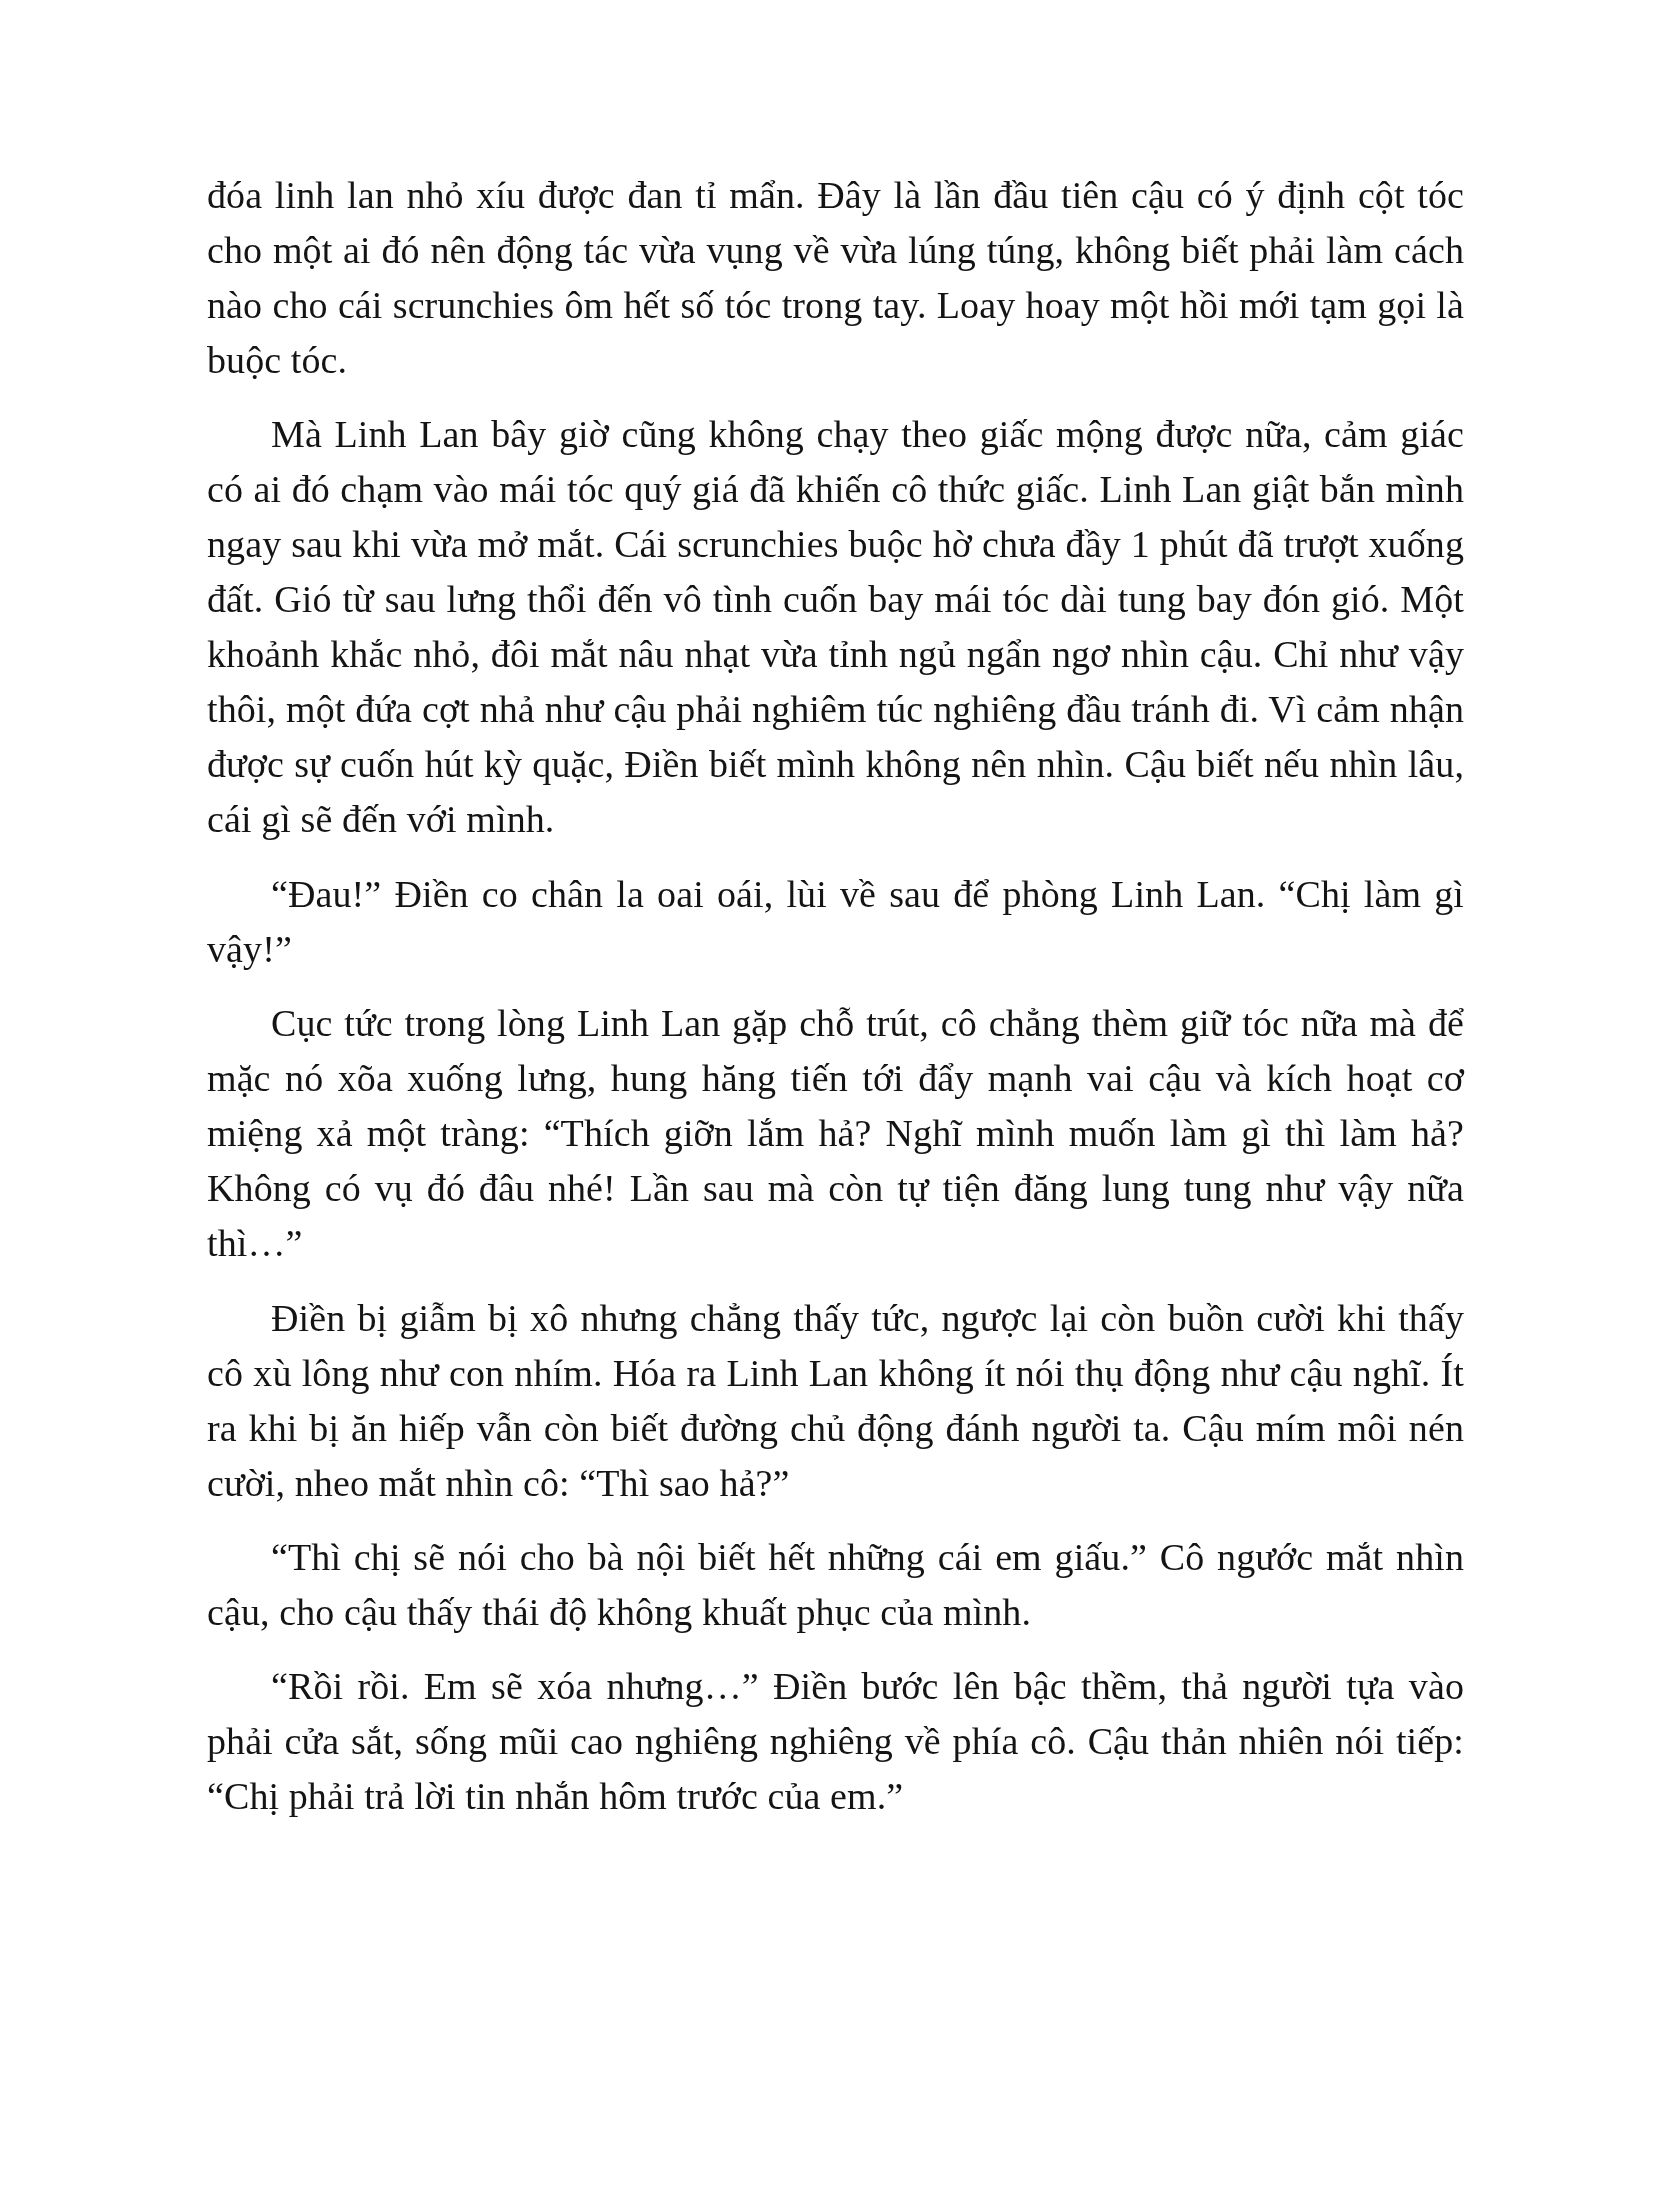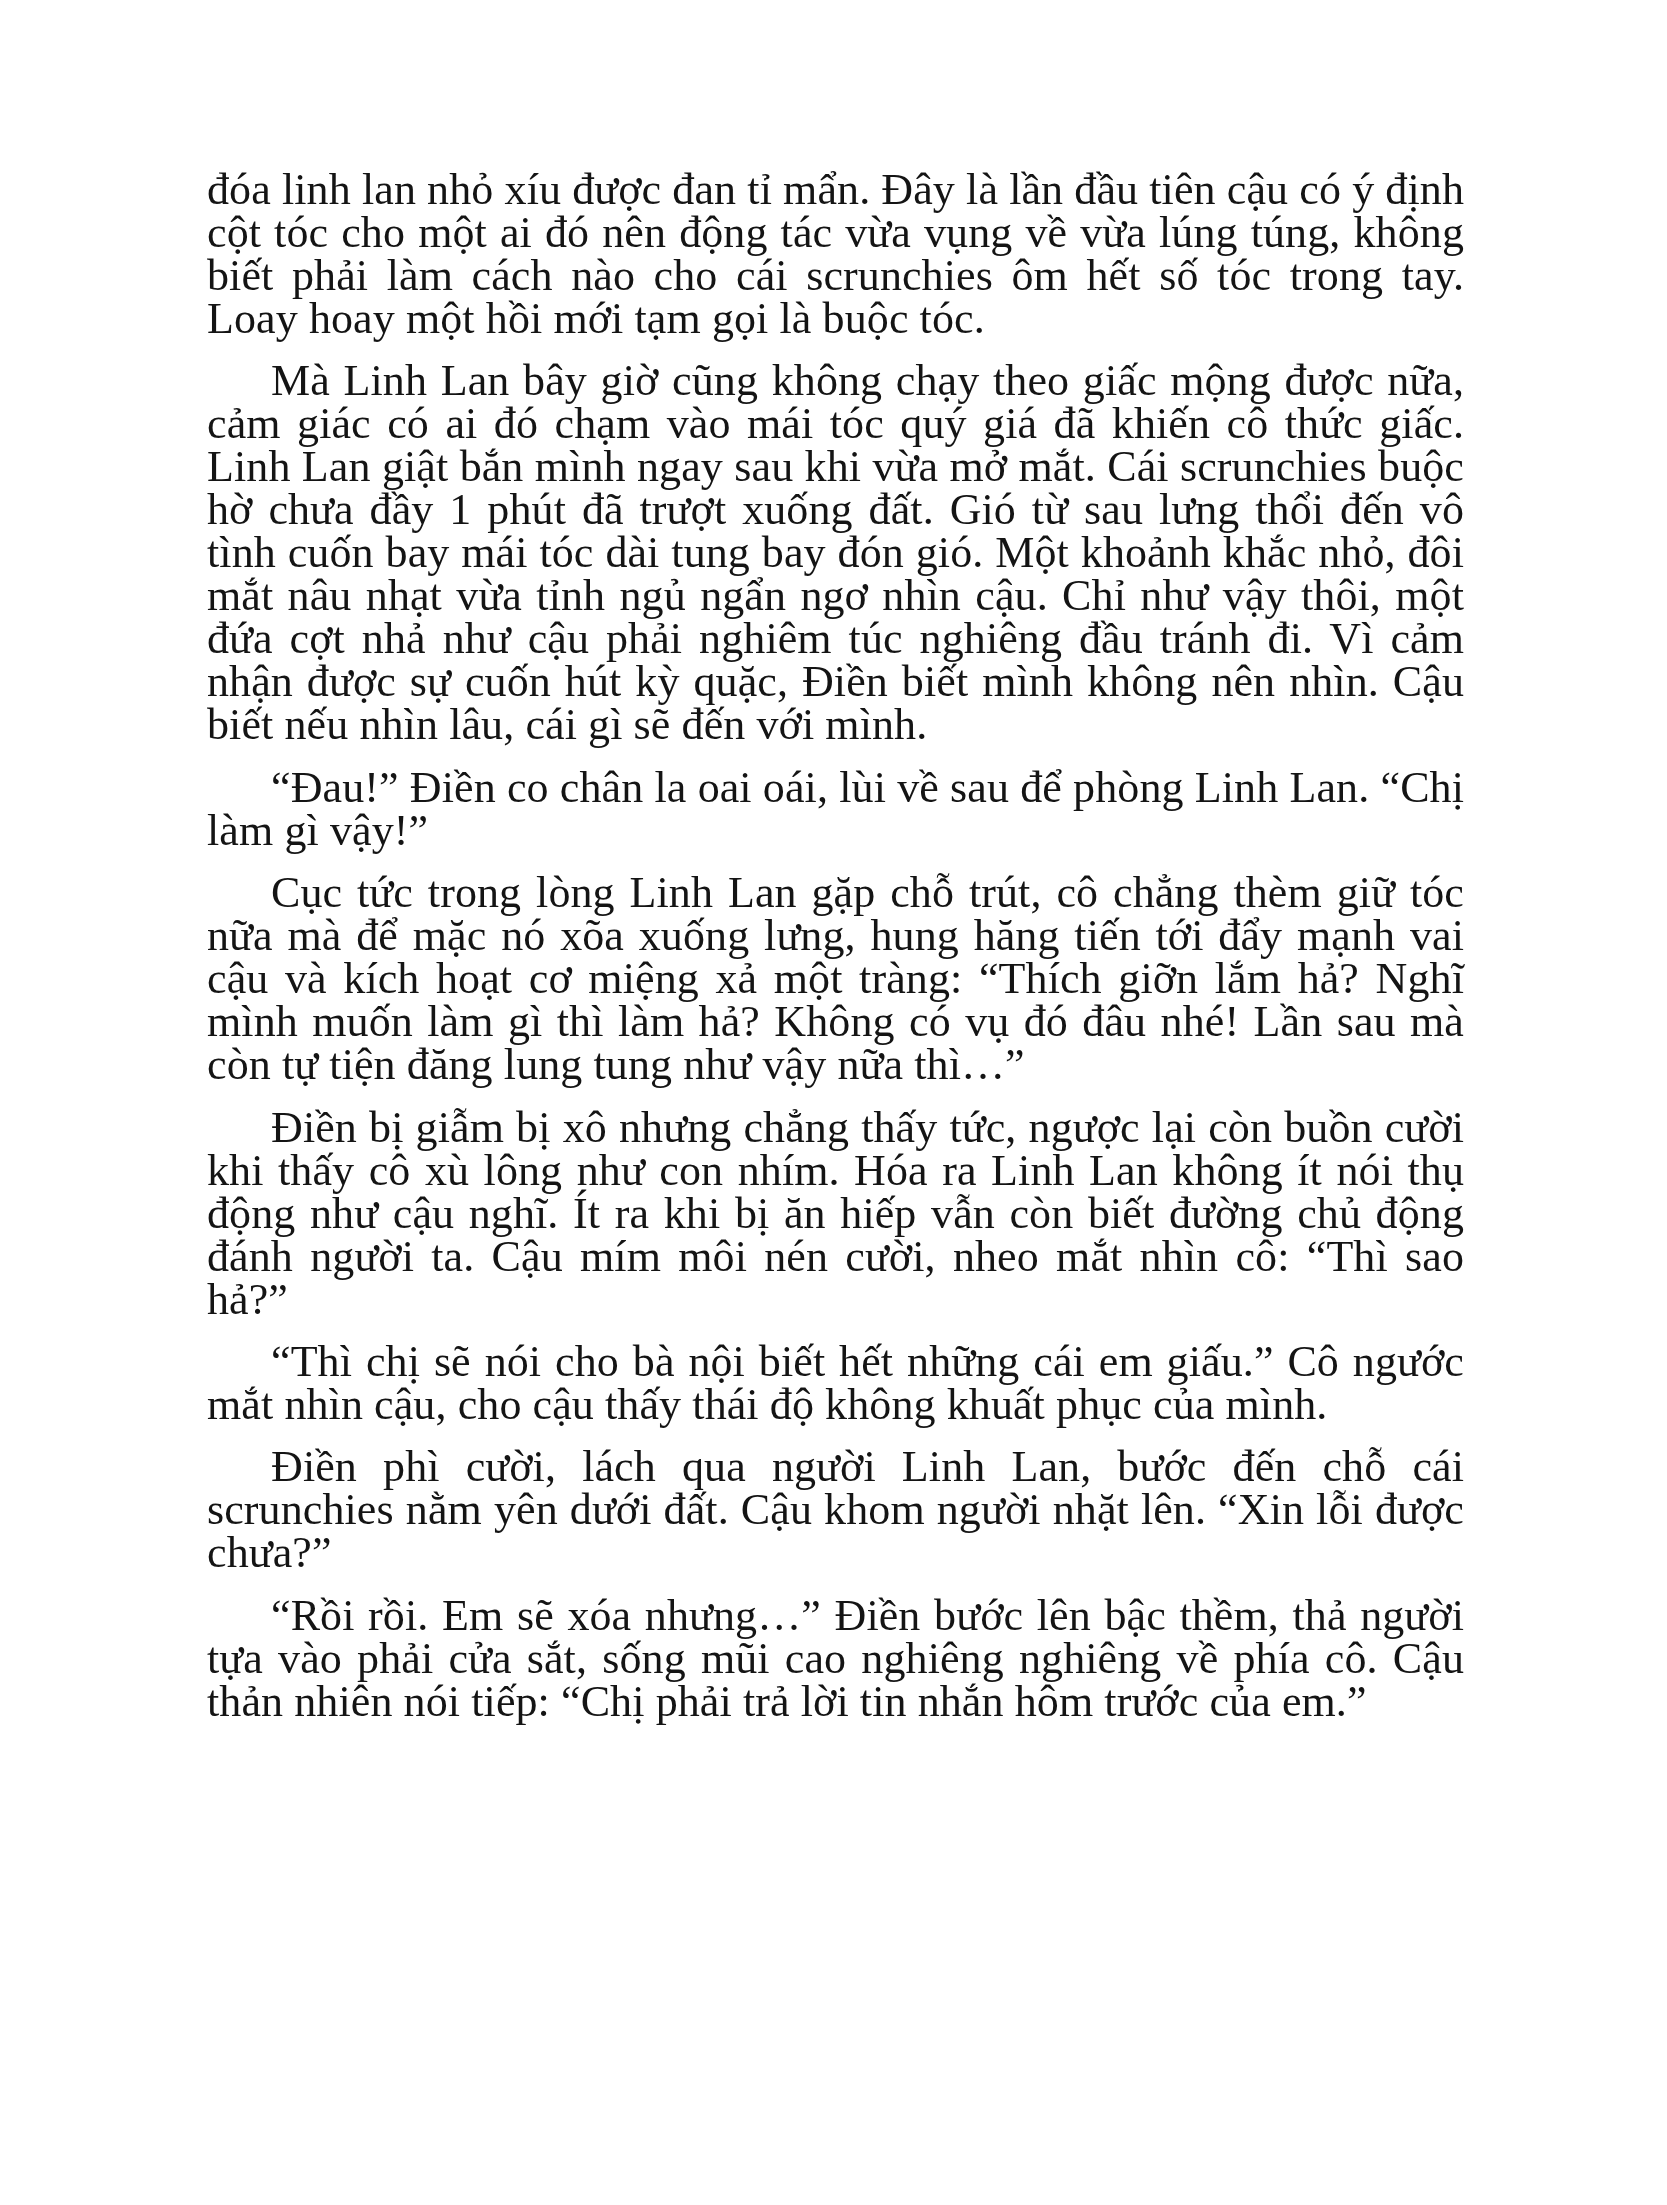--- a/index.html
+++ b/index.html
@@ -13,40 +13,39 @@
     height: 2500px;
     background: #ffffff;
     box-sizing: border-box;
     padding: 168px 203px 0 207px;
     font-family: "Liberation Serif", "DejaVu Serif", serif;
     color: #141414;
     overflow: hidden;
   }
   .body-text p {
     margin: 0 0 19.4px 0;
-    font-size: 44px;
-    line-height: 43px;
+    font-size: 38px;
+    line-height: 55px;
     text-align: justify;
     text-indent: 64px;
     letter-spacing: 0.1px;
   }
   .body-text p.no-indent {
     text-indent: 0;
   }
 </style>
 </head>
 <body>
 
 <div class="page">
 
   <div class="body-text">
     <p class="no-indent">đóa linh lan nhỏ xíu được đan tỉ mẩn. Đây là lần đầu tiên cậu có ý định cột tóc cho một ai đó nên động tác vừa vụng về vừa lúng túng, không biết phải làm cách nào cho cái scrunchies ôm hết số tóc trong tay. Loay hoay một hồi mới tạm gọi là buộc tóc.</p>
     <p>Mà Linh Lan bây giờ cũng không chạy theo giấc mộng được nữa, cảm giác có ai đó chạm vào mái tóc quý giá đã khiến cô thức giấc. Linh Lan giật bắn mình ngay sau khi vừa mở mắt. Cái scrunchies buộc hờ chưa đầy 1 phút đã trượt xuống đất. Gió từ sau lưng thổi đến vô tình cuốn bay mái tóc dài tung bay đón gió. Một khoảnh khắc nhỏ, đôi mắt nâu nhạt vừa tỉnh ngủ ngẩn ngơ nhìn cậu. Chỉ như vậy thôi, một đứa cợt nhả như cậu phải nghiêm túc nghiêng đầu tránh đi. Vì cảm nhận được sự cuốn hút kỳ quặc, Điền biết mình không nên nhìn. Cậu biết nếu nhìn lâu, cái gì sẽ đến với mình.</p>
     <p>“Đau!” Điền co chân la oai oái, lùi về sau để phòng Linh Lan. “Chị làm gì vậy!”</p>
     <p>Cục tức trong lòng Linh Lan gặp chỗ trút, cô chẳng thèm giữ tóc nữa mà để mặc nó xõa xuống lưng, hung hăng tiến tới đẩy mạnh vai cậu và kích hoạt cơ miệng xả một tràng: “Thích giỡn lắm hả? Nghĩ mình muốn làm gì thì làm hả? Không có vụ đó đâu nhé! Lần sau mà còn tự tiện đăng lung tung như vậy nữa thì…”</p>
     <p>Điền bị giẫm bị xô nhưng chẳng thấy tức, ngược lại còn buồn cười khi thấy cô xù lông như con nhím. Hóa ra Linh Lan không ít nói thụ động như cậu nghĩ. Ít ra khi bị ăn hiếp vẫn còn biết đường chủ động đánh người ta. Cậu mím môi nén cười, nheo mắt nhìn cô: “Thì sao hả?”</p>
     <p>“Thì chị sẽ nói cho bà nội biết hết những cái em giấu.” Cô ngước mắt nhìn cậu, cho cậu thấy thái độ không khuất phục của mình.</p>
-    <p>Điền phì cười, lách qua người Linh Lan, bước đến chỗ cái scrunchies nằm yên dưới đất. Cậu khom người nhặt lên. “Xin lỗi được chưa?”</p>
     <p>“Rồi rồi. Em sẽ xóa nhưng…” Điền bước lên bậc thềm, thả người tựa vào phải cửa sắt, sống mũi cao nghiêng nghiêng về phía cô. Cậu thản nhiên nói tiếp: “Chị phải trả lời tin nhắn hôm trước của em.”</p>
   </div>
 
 </div>
 
 
 </body></html>

